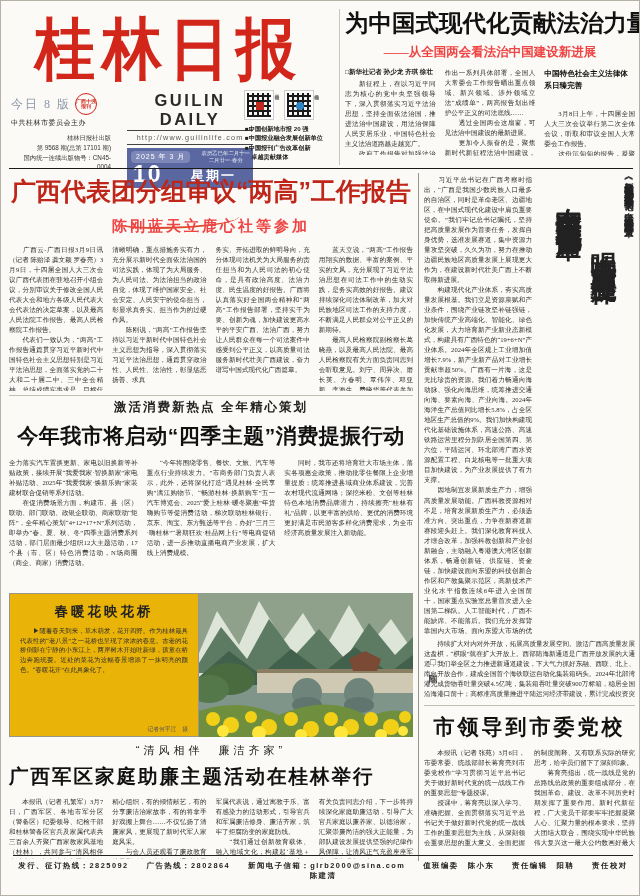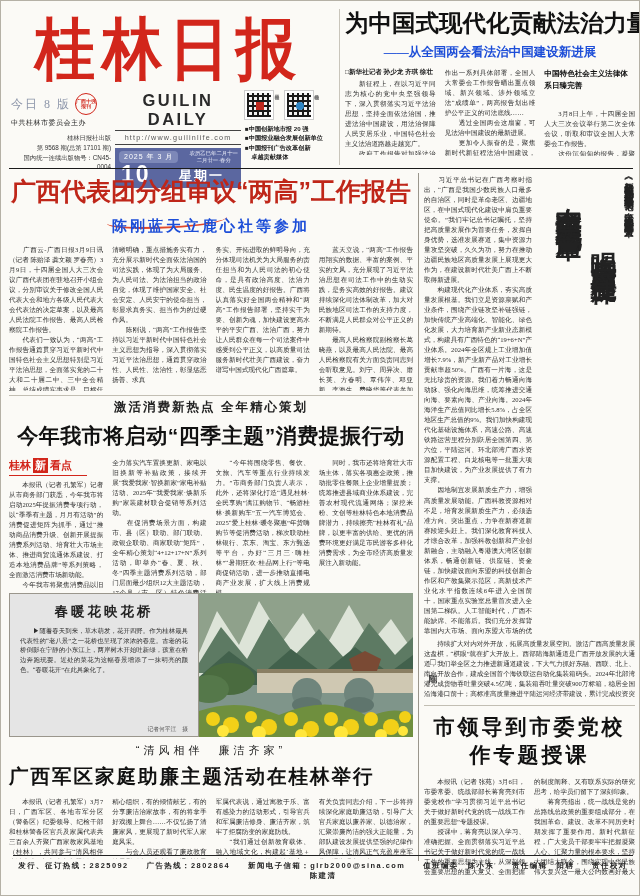--- a/index.html
+++ b/index.html
@@ -7,36 +7,36 @@
   body { font-family:"Liberation Sans", sans-serif; }
   #page { position:relative; width:640px; height:896px; margin:0 auto; background:#fbfaf6;
           border:1px solid #b5b1a6; overflow:hidden; color:#222; }
 
   
   .tiny { font-family:"Liberation Serif", serif; font-size:6.6px; line-height:1.52;
           text-align:justify; white-space:pre-line; color:#2e2e2e; overflow:hidden; }
   .colrow { display:flex; gap:9px; overflow:hidden; }
   .colrow > div { flex:1 1 0; }
   .hl { font-family:"Liberation Sans", sans-serif; font-weight:900; color:#111; letter-spacing:0.5px; }
-  .sub { font-family:"Liberation Serif", serif; font-weight:bold; color:#1d4ed8; }
+  .sub { font-family:"Liberation Serif", serif; font-weight:bold; color:#ef4444; }
 
   
   #masthead { position:absolute; left:8px; top:4px; width:328px; height:160px; }
   .paper-title { position:absolute; left:26px; top:0px; font-family:"DejaVu Serif", serif;
                  font-size:60px; font-weight:bold; color:#d2261b; letter-spacing:7px;
                  transform:scaleY(1.12); transform-origin:top left; white-space:nowrap; }
   .mh-left { position:absolute; left:2px; top:88px; width:102px; }
   .edition-row { display:flex; align-items:center; gap:4px; }
   .edition { font-family:"Liberation Serif", serif; font-size:12px; color:#8d96aa; letter-spacing:2px; }
   .badge-circ { width:22px; height:22px; border:1.6px solid #d2261b; border-radius:50%;
                 color:#d2261b; font-size:5px; line-height:1.1; display:flex; align-items:center;
                 justify-content:center; text-align:center; overflow:hidden; font-weight:bold; }
   .organizer { font-size:7px; margin-top:3px; color:#222; letter-spacing:0.5px; }
   .publines { margin-top:5px; font-size:6.3px; line-height:1.55; color:#333; text-align:right; width:100px; white-space:pre-line; }
-  .mh-mid { position:absolute; left:106px; top:86px; width:126px; }
+  .mh-mid { position:absolute; left:118px; top:86px; width:126px; }
   .gd { font-weight:900; font-size:16.5px; letter-spacing:2.5px; color:#2a2a2a; text-align:center; }
   .urlbar { border-top:1.5px solid #444; border-bottom:1.5px solid #444; font-size:7.2px;
             letter-spacing:1.2px; color:#555; text-align:center; padding:2px 0; margin-top:1px; }
   .datebox { position:relative; margin-top:3px; background:#5b67a0; color:#fff; height:40px;
              padding:2px 4px; overflow:hidden; }
   .db-ym { position:absolute; left:4px; top:3px; background:#7d88b8; border-radius:4px;
            font-size:7px; padding:1px 5px; letter-spacing:1px; }
   .db-lunar { position:absolute; right:3px; top:2px; font-size:5.4px; line-height:1.35;
               text-align:center; color:#e8ebf7; white-space:pre-line; }
   .db-day { position:absolute; left:6px; bottom:0px; font-size:23px; font-weight:900; letter-spacing:2px; }
@@ -77,21 +77,21 @@
   #consumption { position:absolute; left:8px; top:398px; width:404px; }
   #consumption .kicker { font-size:12.5px; font-weight:900; text-align:center; letter-spacing:2px; }
   #consumption .hl { font-size:21px; text-align:center; margin-top:6px; white-space:nowrap; }
   #consumption .colrow { margin-top:8px; height:136px; }
   .gl-badge { display:flex; align-items:center; gap:2px; border-bottom:1.5px solid #d2261b;
               padding-bottom:2px; margin-bottom:4px; width:78px; }
   .gl-badge .pre,.gl-badge .suf { color:#d2261b; font-weight:900; font-size:11px; font-family:"Liberation Serif",serif; }
   .gl-badge .new { background:#d2261b; color:#fff; font-weight:900; font-size:11px; padding:0 2px; }
 
   #photoblock { position:absolute; left:8px; top:592px; width:404px; height:144px; display:flex; }
-  .cap-card { width:190px; border:1px solid #9a968c; background:#e5e5e5; padding:9px 10px 5px; }
+  .cap-card { width:190px; border:1px solid #9a968c; background:#eab308; padding:9px 10px 5px; }
   .cap-card .ptitle { font-family:"Liberation Serif",serif; font-weight:bold; font-size:13.5px;
                       text-align:center; letter-spacing:3px; margin-bottom:5px; }
   .cap-card .ptext { font-size:6.4px; }
   .cap-card .pcredit { font-size:5.8px; color:#555; text-align:right; margin-top:3px; font-family:"Liberation Serif",serif; }
   .photo { flex:1; position:relative; }
   .photo svg { display:block; width:100%; height:100%; }
 
   #army { position:absolute; left:8px; top:742px; width:404px; }
   #army .kicker { font-size:11px; font-weight:400; text-align:center; letter-spacing:4px; }
   #army .hl { font-size:19.5px; letter-spacing:2px; margin-top:5px; white-space:nowrap; }
@@ -210,29 +210,20 @@
 　　最高人民检察院副检察长葛晓燕，以及最高人民法院、最高人民检察院有关方面负责同志到会听取意见。刘宁、周异决、磨长英、方春明、覃伟萍、邓亚新、李海生、费晓华等代表参加审议，杨江瀚列席会议。</div>
     </div>
   </div>
 
   <div class="rule-light" style="top:394px;"></div>
 
   <div id="consumption">
     <div class="kicker">激活消费新热点  全年精心策划</div>
     <div class="hl">今年我市将启动“四季主题”消费提振行动</div>
     <div class="colrow">
-      <div>
-        <div class="gl-badge">
-          <span class="pre">桂林</span>
-          <span class="new">新</span>
-          <span class="suf">看点</span>
-        </div>
-        <div class="tiny" style="height:108px;">　　本报讯（记者 孔繁军）记者从市商务部门获悉，今年我市将启动2025年提振消费专项行动，以“季季有主题，月月有活动”的消费促进矩阵为抓手，通过“推动商品消费升级、创新开展提振消费系列活动、培育壮大市场主体、推进商贸流通体系建设、打造本地消费品牌”等系列策略，全面激活消费市场新动能。
-　　今年我市将聚焦消费品以旧换新，</div>
-      </div>
       <div class="tiny">全力落实汽车置换更新、家电以旧换新等补贴政策，接续开展“我爱我家·智换新家”家电补贴活动、2025年“我爱我家·焕新乐购”家装建材联合促销等系列活动。
 　　在促消费场景方面，构建市、县（区）联动、部门联动、政银企联动、商家联动“矩阵”，全年精心策划“4+12+17+N”系列活动，即举办“春、夏、秋、冬”四季主题消费系列活动，部门层面最少组织12大主题活动，17个县（市、区）特色消费活动，N场商圈（商企、商家）消费活动。</div>
       <div class="tiny">　　“今年将围绕零售、餐饮、文旅、汽车等重点行业持续发力。”市商务部门负责人表示，此外，还将深化打造“遇见桂林·全民享购”漓江购物节、“畅游桂林·换新购车”五一汽车博览会、2025“爱上桂林·暖冬聚惠”年货嗨购节等促消费活动，梯次联动桂林银行、京东、淘宝、东方甄选等平台，办好“三月三·嗨桂林”“暑期狂欢·桂品网上行”等电商促销活动，进一步推动直播电商产业发展，扩大线上消费规模。</div>
       <div class="tiny">　　同时，我市还将培育壮大市场主体，落实各项惠企政策，推动批零住餐限上企业增量提质；统筹推进县域商业体系建设，完善农村现代流通网络；深挖米粉、文创等桂林特色本地消费品牌潜力，持续擦亮“桂林有礼”品牌，以更丰富的供给、更优的消费环境更好满足市民游客多样化消费需求，为全市经济高质量发展注入新动能。</div>
     </div>
   </div>
 
   <div id="photoblock">
     <div class="cap-card">
       <div class="ptitle">春暖花映花桥</div>
@@ -304,21 +295,20 @@
       <div class="cg-big2">奋力谱写中国式现代化广西篇章</div>
     </div>
     <div class="cg-author">□陈刚</div>
     <div class="cg-bottom tiny">　　持续扩大对内对外开放，拓展高质量发展空间。激活广西高质量发展这盘棋，“棋眼”就在扩大开放上。西部陆海新通道是广西开放发展的大通道，我们举全区之力推进新通道建设，下大气力抓好东融、西联、北上、南向开放合作，建成全国首个海铁联运自动化集装箱码头。2024年北部湾港完成货物吞吐量突破4.5亿吨，集装箱吞吐量突破900万标箱，稳居全国沿海港口前十；高标准高质量推进平陆运河经济带建设，累计完成投资突破500亿元，土石方开挖约2.75亿立方米，西南地区最便捷出海大通道建设持续推进。广西是我国面向东盟开放合作的前沿和窗口，是“一带一路”有机衔接的重要门户。（下转第三版）</div>
   </div>
 
   <div class="rule-right"></div>
 
   <div id="leader">
     <div class="hl">市领导到市委党校</div>
-    <div class="hl">作专题授课</div>
     <div class="colrow">
       <div class="tiny">　　本报讯（记者 张苑）3月6日，市委常委、统战部部长蒋育亮到市委党校作“学习贯彻习近平总书记关于做好新时代党的统一战线工作的重要思想”专题授课。
 　　授课中，蒋育亮以深入学习、准确把握、全面贯彻落实习近平总书记关于做好新时代党的统一战线工作的重要思想为主线，从深刻领会重要思想的重大意义、全面把握重要思想的科学内涵等方面，作了既有理论高度</div>
       <div class="tiny">的制度阐释、又有联系实际的研究思考，给学员们留下了深刻印象。
 　　蒋育亮指出，统一战线是党的总路线总政策的重要组成部分，在我国革命、建设、改革不同历史时期发挥了重要作用。新时代新征程，广大党员干部要牢牢把握凝聚人心、汇聚力量的根本要求，坚持大团结大联合，围绕实现中华民族伟大复兴这一最大公约数画好最大同心圆，汇聚起共襄伟业的磅礴力量。</div>
     </div>
   </div>
 
   <div id="footer">发行、征订热线：2825092　　广告热线：2802864　　新闻电子信箱：glrb2000@sina.com　　值班编委　陈小东　　责任编辑　阳聃　　责任校对　陈建清</div>
 

